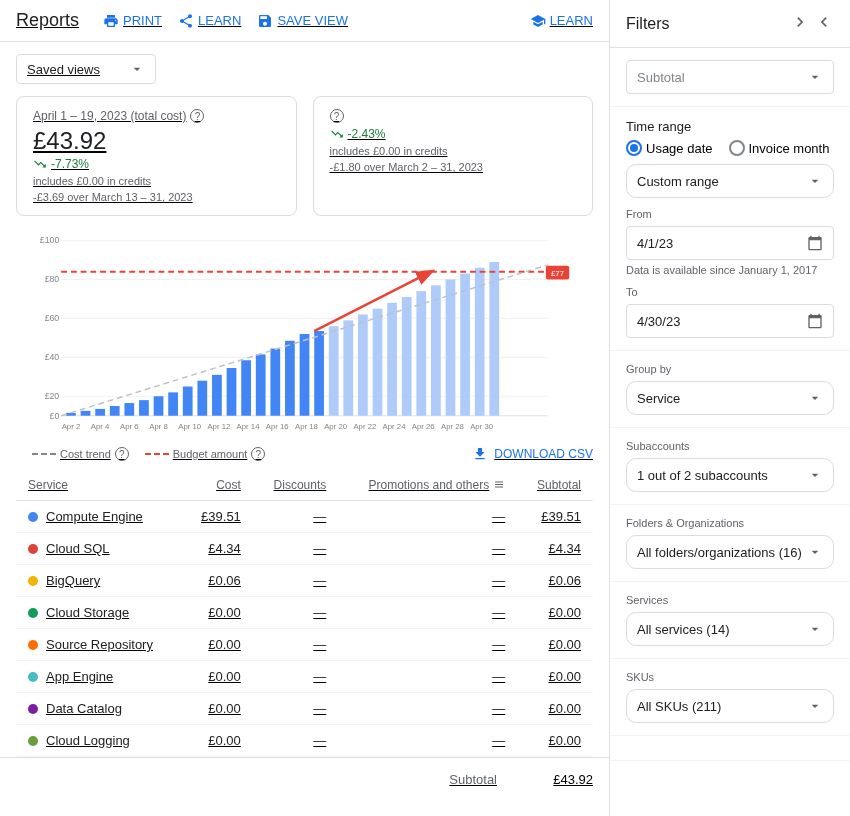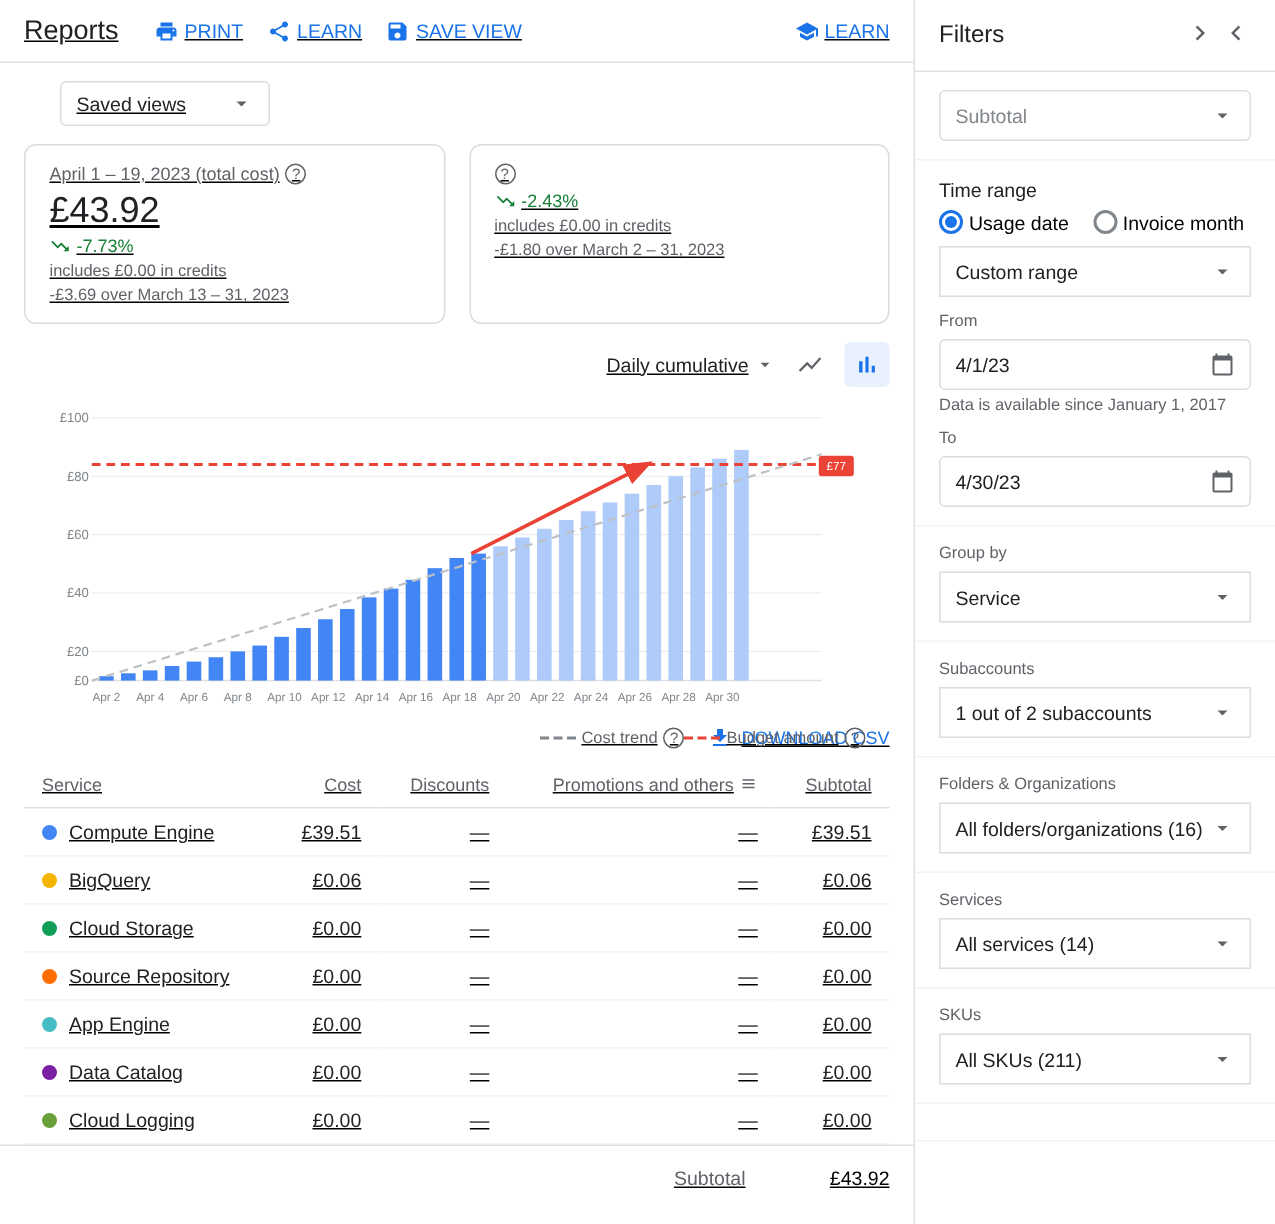--- a/index.html
+++ b/index.html
@@ -10,41 +10,41 @@
     
     
     .header { display: flex; align-items: center; padding: 8px 16px; border-bottom: 1px solid #e0e0e0; height: 42px; gap: 16px; }
     .header-title { font-size: 18px; font-weight: 500; color: #202124; margin-right: 8px; }
     .header-btn { display: flex; align-items: center; gap: 4px; color: #1a73e8; font-size: 13px; font-weight: 500; cursor: pointer; text-decoration: none; }
     .header-btn svg { width: 16px; height: 16px; fill: #1a73e8; }
     .spacer { flex: 1; }
     
     
     .toolbar { padding: 12px 16px; }
-    .saved-views-select { display: flex; align-items: center; border: 1px solid #dadce0; border-radius: 4px; padding: 6px 10px; gap: 8px; cursor: pointer; font-size: 13px; color: #202124; background: #fff; width: 140px; margin-left: 24px; }
+    .saved-views-select { display: flex; align-items: center; border: 1px solid #dadce0; border-radius: 4px; padding: 6px 10px; gap: 8px; cursor: pointer; font-size: 13px; color: #202124; background: #fff; width: 140px; }
     .saved-views-select svg { margin-left: auto; }
     
     
     .stat-cards { display: flex; gap: 16px; padding: 0 16px 12px; }
     .stat-card { border: 1px solid #dadce0; border-radius: 8px; padding: 12px 16px; flex: 1; }
     .stat-card-title { font-size: 12px; color: #5f6368; margin-bottom: 4px; display: flex; align-items: center; gap: 4px; }
     .stat-card-value { font-size: 24px; font-weight: 400; color: #202124; margin-bottom: 2px; }
     .stat-card-change { display: flex; align-items: center; gap: 4px; font-size: 12px; }
     .stat-card-change.negative { color: #188038; }
     .stat-card-sub { font-size: 11px; color: #5f6368; margin-top: 4px; }
     .question-icon { width: 14px; height: 14px; border-radius: 50%; border: 1px solid #5f6368; color: #5f6368; font-size: 10px; display: inline-flex; align-items: center; justify-content: center; cursor: pointer; }
     
     
     .chart-section { padding: 0 16px; }
     .chart-controls { display: flex; align-items: center; justify-content: flex-end; gap: 8px; margin-bottom: 8px; }
     .chart-type-select { display: flex; align-items: center; gap: 4px; font-size: 13px; color: #202124; cursor: pointer; }
     .chart-icon-btn { width: 30px; height: 30px; display: flex; align-items: center; justify-content: center; border-radius: 4px; cursor: pointer; }
     .chart-icon-btn.active { background: #e8f0fe; }
     
-    .chart-legend { display: flex; gap: 0; margin-top: 6px; font-size: 11px; color: #5f6368; align-items: center; justify-content: flex-end; }
+    .chart-legend { display: flex; gap: 16px; margin-top: 6px; font-size: 11px; color: #5f6368; align-items: center; }
     .legend-item { display: flex; align-items: center; gap: 4px; }
     .legend-dashed { width: 24px; border-top: 2px dashed #80868b; }
     .legend-dashed-red { width: 24px; border-top: 2px dashed #ea4335; }
     
     
     .download-row { display: flex; justify-content: flex-end; padding: 8px 16px; }
     .download-btn { display: flex; align-items: center; gap: 6px; color: #1a73e8; font-size: 12px; font-weight: 500; cursor: pointer; }
     
     
     .data-table { width: 100%; border-collapse: collapse; font-size: 13px; }
@@ -73,21 +73,21 @@
     
     .presets-select { width: 100%; display: flex; align-items: center; border: 1px solid #dadce0; border-radius: 4px; padding: 8px 10px; cursor: pointer; font-size: 13px; color: #80868b; background: #fff; }
     .presets-select span { flex: 1; }
     
     .radio-group { display: flex; gap: 16px; align-items: center; margin-bottom: 8px; }
     .radio-item { display: flex; align-items: center; gap: 4px; font-size: 13px; cursor: pointer; }
     .radio-circle { width: 16px; height: 16px; border-radius: 50%; border: 2px solid #1a73e8; display: flex; align-items: center; justify-content: center; }
     .radio-circle.active::after { content: ''; width: 8px; height: 8px; border-radius: 50%; background: #1a73e8; }
     .radio-circle.inactive { border-color: #80868b; }
     
-    .filter-select { width: 100%; display: flex; align-items: center; border: 1px solid #dadce0; border-radius: 0; padding: 8px 10px; cursor: pointer; font-size: 13px; color: #202124; background: #fff; margin-top: 4px; }
+    .filter-select { width: 100%; display: flex; align-items: center; border: 1px solid #dadce0; border-radius: 10px; padding: 8px 10px; cursor: pointer; font-size: 13px; color: #202124; background: #fff; margin-top: 4px; }
     .filter-select span { flex: 1; }
     
     .date-input { width: 100%; display: flex; align-items: center; border: 1px solid #dadce0; border-radius: 4px; padding: 8px 10px; cursor: pointer; font-size: 13px; color: #202124; background: #fff; margin-top: 4px; }
     .date-input span { flex: 1; }
     .date-info { font-size: 11px; color: #5f6368; margin-top: 4px; }
     
     .filter-section-title { font-size: 13px; color: #202124; font-weight: 500; margin-bottom: 6px; }
     
     
     .chart-svg-wrapper { position: relative; height: 210px; margin: 0 16px; }
@@ -160,38 +160,20 @@
             <path d="M16 18l2.29-2.29-4.88-4.88-4 4L2 7.41 3.41 6l6 6 4-4 6.3 6.29L22 12v6z"></path>
           </svg>
         <span>-2.43%</span>
       </div>
       <div class="stat-card-sub">includes £0.00 in credits</div>
       <div class="stat-card-sub">-£1.80 over March 2 – 31, 2023</div>
     </div>
   </div>
 
   <div class="chart-section">
-    <div class="chart-controls">
-      <div class="chart-type-select">
-        <span>Daily cumulative</span>
-        <svg width="14" height="14" viewBox="0 0 24 24" fill="#5f6368">
-            <path d="M7 10l5 5 5-5z"></path>
-          </svg>
-      </div>
-      <div class="chart-icon-btn">
-        <svg width="18" height="18" viewBox="0 0 24 24" fill="#5f6368">
-            <path d="M3.5 18.49l6-6.01 4 4L22 6.92l-1.41-1.41-7.09 7.97-4-4L2 17l1.5 1.49z"></path>
-          </svg>
-      </div>
-      <div class="chart-icon-btn active">
-        <svg width="18" height="18" viewBox="0 0 24 24" fill="#1a73e8">
-            <path d="M5 9.2h3V19H5V9.2zM10.6 5h2.8v14h-2.8V5zm5.6 8H19v6h-2.8v-6z"></path>
-          </svg>
-      </div>
-    </div>
 
     <div class="chart-svg-wrapper">
       <svg width="100%" height="210" viewBox="0 0 560 210">
 
         <line x1="30" y1="10" x2="530" y2="10" stroke="#e0e0e0" stroke-width="0.5"></line>
         <line x1="30" y1="50" x2="530" y2="50" stroke="#e0e0e0" stroke-width="0.5"></line>
         <line x1="30" y1="90" x2="530" y2="90" stroke="#e0e0e0" stroke-width="0.5"></line>
         <line x1="30" y1="130" x2="530" y2="130" stroke="#e0e0e0" stroke-width="0.5"></line>
         <line x1="30" y1="170" x2="530" y2="170" stroke="#e0e0e0" stroke-width="0.5"></line>
         <line x1="30" y1="190" x2="530" y2="190" stroke="#e0e0e0" stroke-width="1"></line>
@@ -318,20 +300,32 @@
         </div>
       </td>
       <td>£39.51</td>
       <td class="dash-cell">—</td>
       <td class="dash-cell">—</td>
       <td>£39.51</td>
     </tr>
           <tr>
       <td>
         <div class="service-cell">
+          <span class="service-dot" style="background:#db4437;"></span>
+          <span>Cloud SQL</span>
+        </div>
+      </td>
+      <td>£4.34</td>
+      <td class="dash-cell">—</td>
+      <td class="dash-cell">—</td>
+      <td>£4.34</td>
+    </tr>
+          <tr>
+      <td>
+        <div class="service-cell">
           <span class="service-dot" style="background:#f4b400;"></span>
           <span>BigQuery</span>
         </div>
       </td>
       <td>£0.06</td>
       <td class="dash-cell">—</td>
       <td class="dash-cell">—</td>
       <td>£0.06</td>
     </tr>
           <tr>

